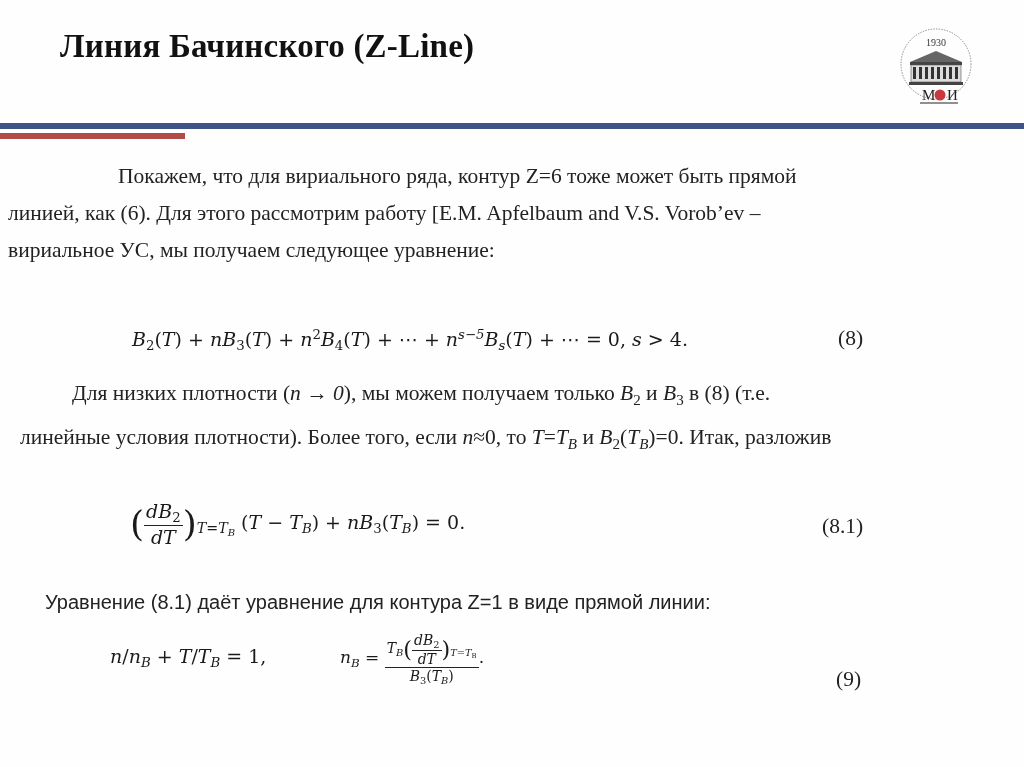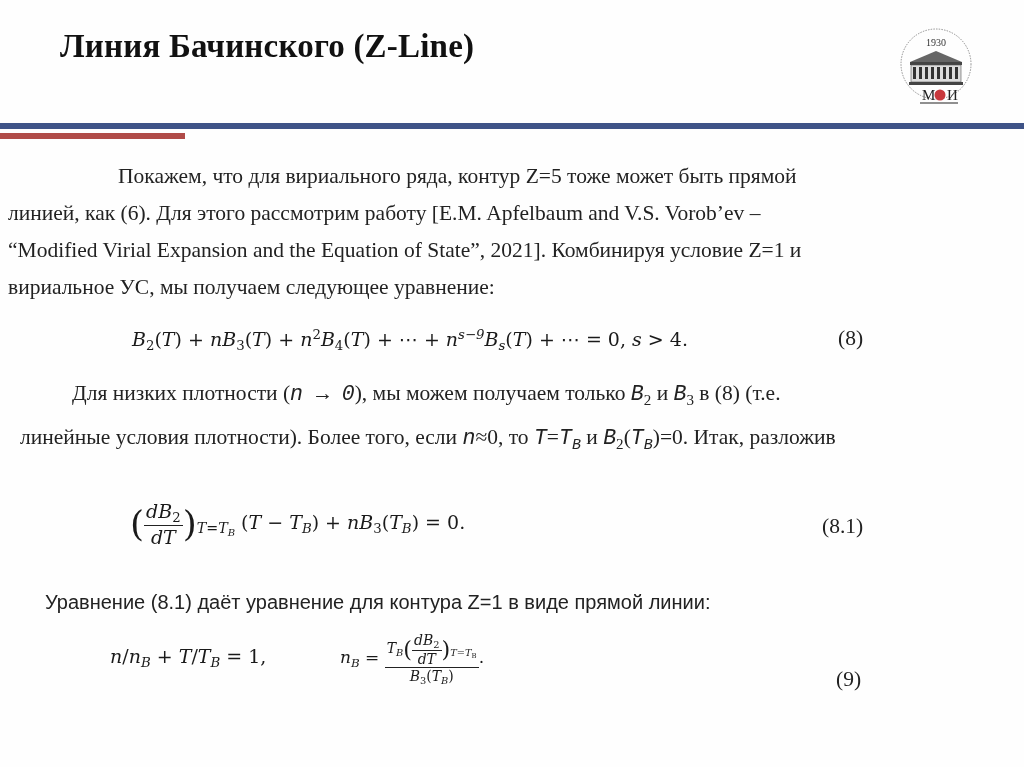--- a/index.html
+++ b/index.html
@@ -9,21 +9,21 @@
   .title { position:absolute; left:60px; top:28px; font-size:33px; font-weight:bold;
            color:#111; letter-spacing:0.2px; }
   .logo { position:absolute; left:898px; top:24px; width:76px; height:90px; }
   .bar-blue { position:absolute; left:0; top:123px; width:1024px; height:6px; background:#3f5387; }
   .bar-red  { position:absolute; left:0; top:133px; width:185px; height:6px; background:#b04b48; }
 
   .para { position:absolute; left:8px; font-size:21.5px; line-height:37px; color:#222;
           transform-origin:left top; }
   .para .ln { display:block; white-space:nowrap; }
   .indent { padding-left:110px; }
-  .i { font-style:italic;font-family:Liberation Mono, monospace; }
+  .i { font-style:italic; }
   sub, sup { font-size:0.7em; }
   sub { vertical-align:-0.3em; }
   sup { vertical-align:0.55em; }
 
   .math { position:absolute; font-family:"DejaVu Serif", serif; font-style:italic;
           font-size:19px; color:#1a1a1a; white-space:nowrap; }
   .math .up { font-style:normal; }
   .eqnum { position:absolute; font-family:"Liberation Serif", serif; font-size:21.5px; color:#222; }
 
   .frac { display:inline-block; vertical-align:middle; text-align:center; }
@@ -60,28 +60,27 @@
       <circle cx="42" cy="71" r="5.5" fill="#c8383c"></circle>
       <text x="49" y="76" font-family="Liberation Serif, serif" font-size="15" fill="#222">И</text>
       <line x1="22" y1="79" x2="60" y2="79" stroke="#222" stroke-width="1"></line>
     </svg>
   </div>
 
   <div class="bar-blue"></div>
   <div class="bar-red"></div>
 
   <div class="para" style="top:158px;">
-    <span class="ln indent">Покажем, что для вириального ряда, контур Z=5 тоже может быть прямой</span>
+    <span class="ln indent">Покажем, что для вириального ряда, контур Z=6 тоже может быть прямой</span>
     <span class="ln">линией, как (6). Для этого рассмотрим работу [E.M. Apfelbaum and V.S. Vorob’ev –</span>
-    <span class="ln">“Modified Virial Expansion and the Equation of State”, 2021]. Комбинируя условие Z=1 и</span>
     <span class="ln">вириальное УС, мы получаем следующее уравнение:</span>
   </div>
 
   <div class="math" style="left:132px; top:327px;">
-    B<sub class="up">2</sub><span class="up">(</span>T<span class="up">) + </span>nB<sub class="up">3</sub><span class="up">(</span>T<span class="up">) + </span>n<sup class="up">2</sup>B<sub class="up">4</sub><span class="up">(</span>T<span class="up">) + ⋯ + </span>n<sup>s−9</sup>B<sub>s</sub><span class="up">(</span>T<span class="up">) + ⋯ = 0, </span>s<span class="up"> &gt; 4.</span>
+    B<sub class="up">2</sub><span class="up">(</span>T<span class="up">) + </span>nB<sub class="up">3</sub><span class="up">(</span>T<span class="up">) + </span>n<sup class="up">2</sup>B<sub class="up">4</sub><span class="up">(</span>T<span class="up">) + ⋯ + </span>n<sup>s−5</sup>B<sub>s</sub><span class="up">(</span>T<span class="up">) + ⋯ = 0, </span>s<span class="up"> &gt; 4.</span>
   </div>
   <div class="eqnum" style="left:838px; top:326px;">(8)</div>
 
   <div class="para" style="top:375px; left:20px;">
     <span class="ln" style="padding-left:52px;">
       <span>Для низких плотности (</span><span class="i">n → 0</span><span>), мы можем получаем только </span><span class="i">B</span><sub>2</sub><span> и </span><span class="i">B</span><sub>3</sub><span> в (8) (т.е.</span>
     </span>
     <span class="ln">
       <span>линейные условия плотности). Более того, если </span><span class="i">n</span><span>≈0, то </span><span class="i">T</span>=<span class="i">T<sub>B</sub></span><span> и </span><span class="i">B</span><sub>2</sub>(<span class="i">T<sub>B</sub></span>)<span>=0. Итак, разложив</span>
     </span>

